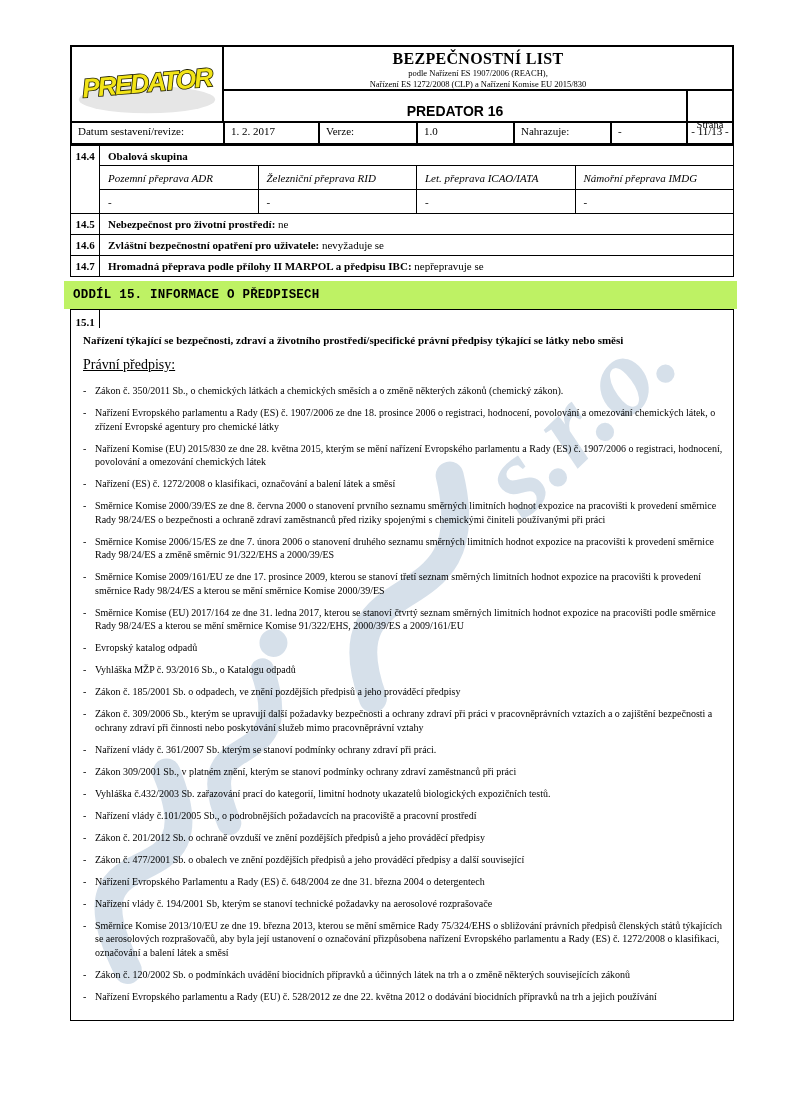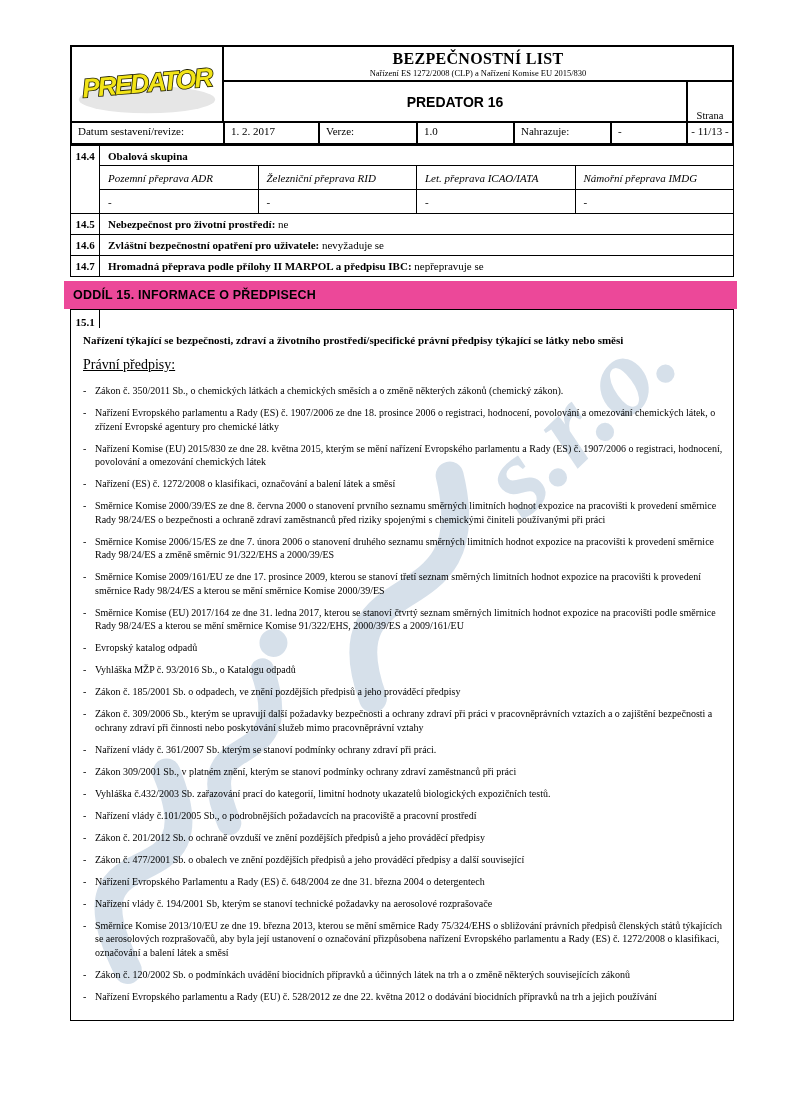--- a/index.html
+++ b/index.html
@@ -43,22 +43,22 @@
   .transport-row { display:flex; }
   .transport-row.hdr { border-bottom:1.5px solid #000; font-style:italic; }
   .tcell { flex:1; border-right:1.5px solid #000; box-sizing:border-box; font-size:11px; padding:6px 0 5px 8px; min-width:0; }
   .tcell:last-child { border-right:none; }
   .row14 { display:flex; border-top:1.5px solid #000; }
   .row14 .content14 { flex:1; font-size:11px; padding:4px 8px 4px 8px; }
   .row14 .content14 b { font-size:11px; }
 
   
   .section-bar {
-    margin:4px 0 0 -6px; width:673px; height:28px; background:#ec4899;
-    font-family:Liberation Sans, sans-serif; font-weight:bold; font-size:12.5px;
+    margin:4px 0 0 -6px; width:673px; height:28px; background:#bef264;
+    font-family:Liberation Mono, monospace; font-weight:bold; font-size:12.5px;
     display:flex; align-items:center; padding-left:9px; box-sizing:border-box; letter-spacing:0.2px;
   }
   .box15 { border:1.5px solid #000; box-sizing:border-box; margin-top:0; display:flex; min-height:670px;flex-direction:column; }
   .num15 { width:29px; border-right:1.5px solid #000; box-sizing:border-box; text-align:center; font-weight:bold; font-size:11px; padding-top:6px; flex-shrink:0; }
   .content15 { flex:1; padding:6px 10px 8px 12px; min-width:0; }
   .heading15 { font-weight:bold; font-size:11px; margin-bottom:11px; }
   .list-title { font-size:14px; text-decoration:underline; margin-bottom:11px; }
   .law-list { }
   .law-item { display:flex; font-size:10px; line-height:1.35; margin-bottom:8.5px; }
   .law-dash { width:12px; flex-shrink:0; text-align:left; }
@@ -87,20 +87,21 @@
       <div class="header-top">
         <div class="logo-cell">
           <svg width="148" height="74" viewBox="0 0 150 76" xmlns="http://www.w3.org/2000/svg">
             <ellipse cx="75" cy="54" rx="70" ry="14" fill="#e6e6e6"></ellipse>
             <text x="75" y="46" text-anchor="middle" font-family="Liberation Sans, sans-serif" font-size="27" font-weight="bold" font-style="italic" fill="#f2e417" stroke="#1c1c00" stroke-width="1.7" paint-order="stroke" letter-spacing="-2" transform="rotate(-5 75 40)">PREDATOR</text>
           </svg>
         </div>
         <div class="header-right">
           <div class="title-block">
             <div class="doc-title">BEZPEČNOSTNÍ LIST</div>
+            <div class="doc-subtitle">podle Nařízení ES 1907/2006 (REACH),</div>
             <div class="doc-subtitle">Nařízení ES 1272/2008 (CLP) a Nařízení Komise EU 2015/830</div>
           </div>
           <div class="product-row">
             <div class="product-cell">PREDATOR 16</div>
             <div class="strana-cell">Strana</div>
           </div>
         </div>
       </div>
       <div class="header-meta">
         <div class="meta-cell" style="width:153px">Datum sestavení/revize:</div>

